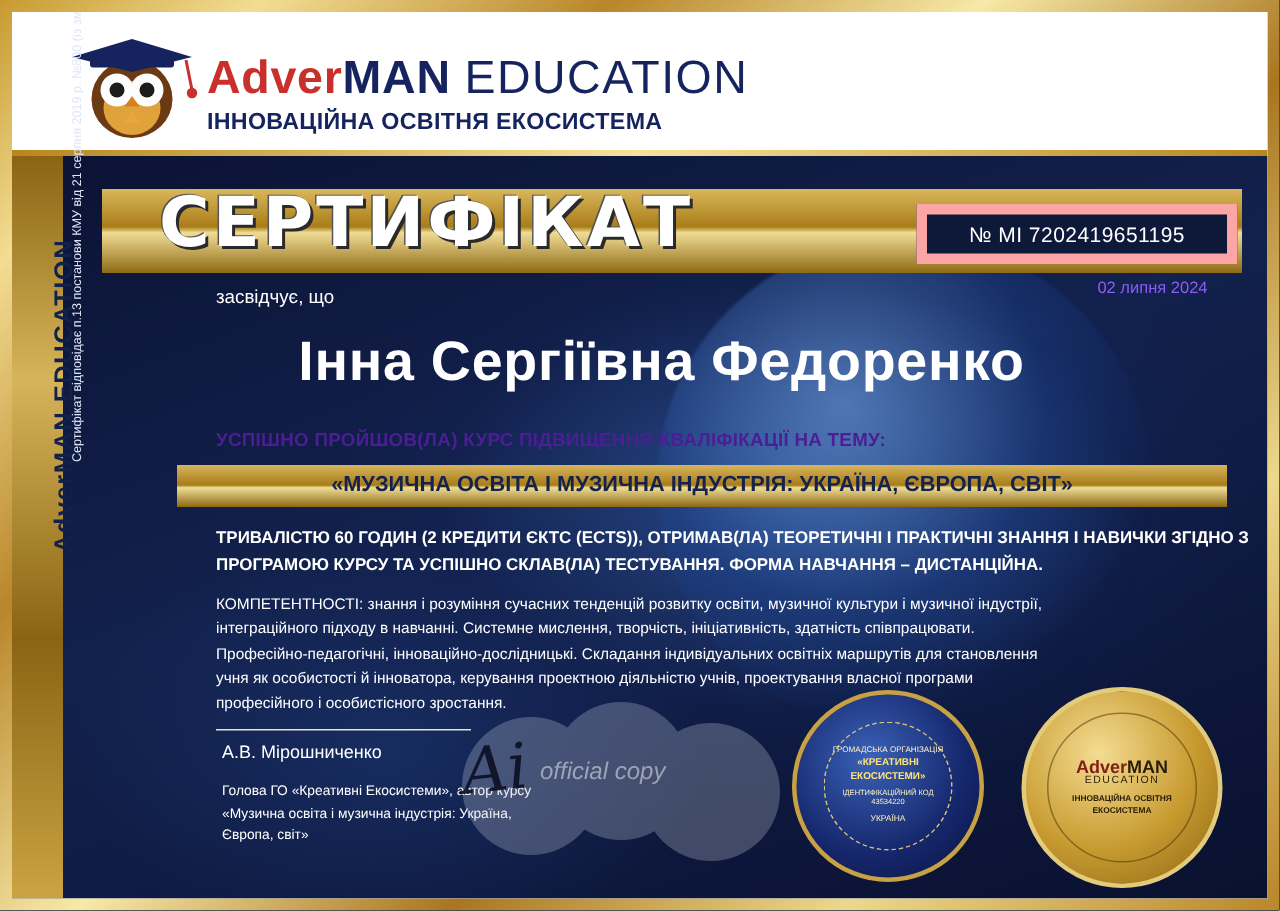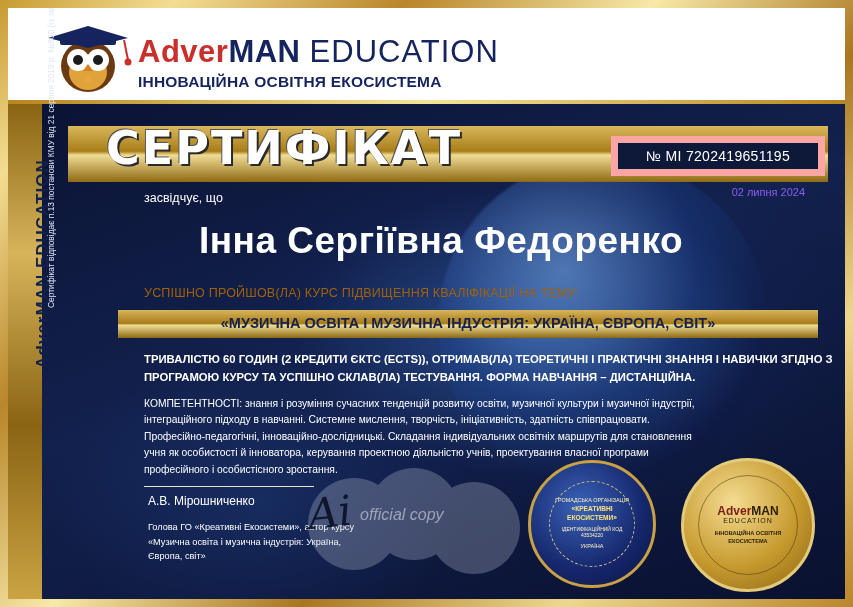--- a/index.html
+++ b/index.html
@@ -93,22 +93,22 @@
     position:absolute;left:136px;top:183px;color:#ffffff;font-size:12.5px;z-index:7;
   }
   .date{
     position:absolute;right:40px;top:178px;color:#8b5cf6;font-size:11px;z-index:7;
   }
   .name{
     position:absolute;left:38px;top:212px;width:790px;text-align:center;z-index:7;
     color:#ffffff;font-size:37px;font-weight:bold;letter-spacing:.5px;
   }
   .line1{
-    position:absolute;left:136px;top:278px;color:#a16207;font-size:12.5px;z-index:7;
-    font-weight:normal;letter-spacing:.2px;
+    position:absolute;left:136px;top:278px;color:#4c1d95;font-size:12.5px;z-index:7;
+    font-weight:bold;letter-spacing:.2px;
   }
   .course-band{
     position:absolute;left:110px;top:302px;width:700px;height:28px;
     background:linear-gradient(180deg,#d7b45c,#a87d19 48%,#eedd96 54%,#8d6812 100%);
     z-index:6;
   }
   .course-text{
     position:absolute;left:110px;top:307px;width:700px;text-align:center;z-index:7;
     color:#16224e;font-size:14.5px;font-weight:bold;
   }

